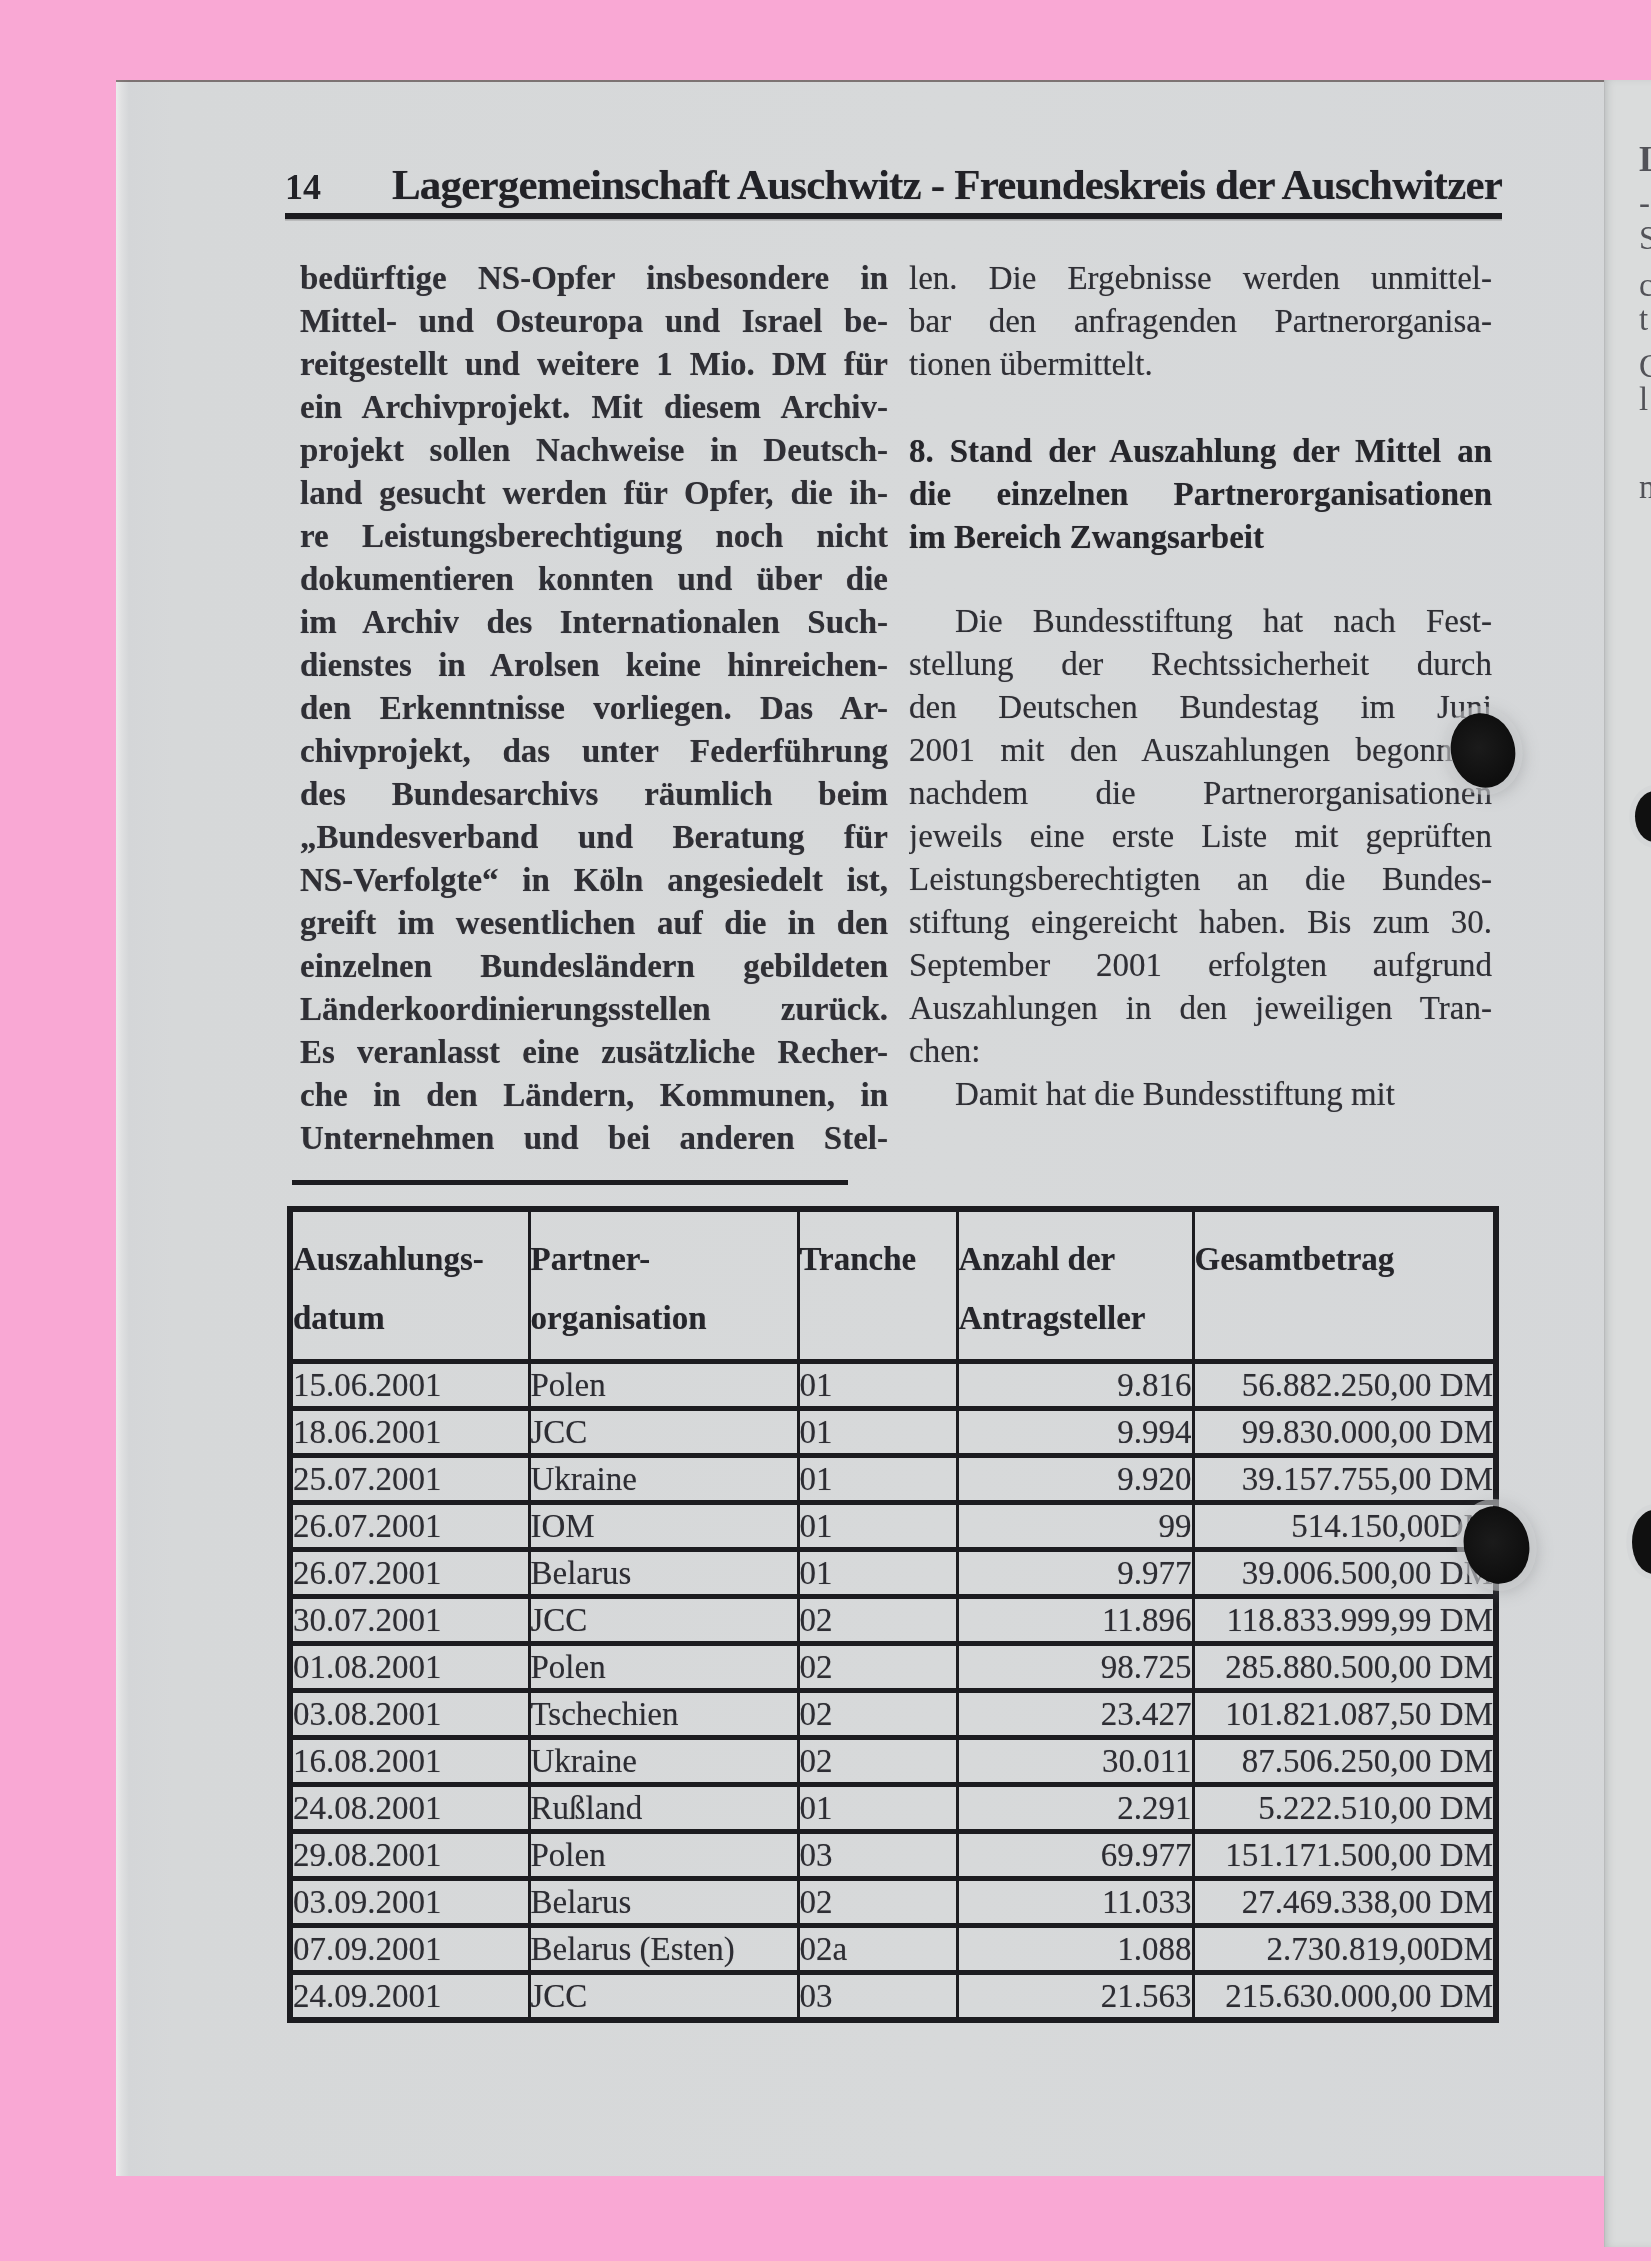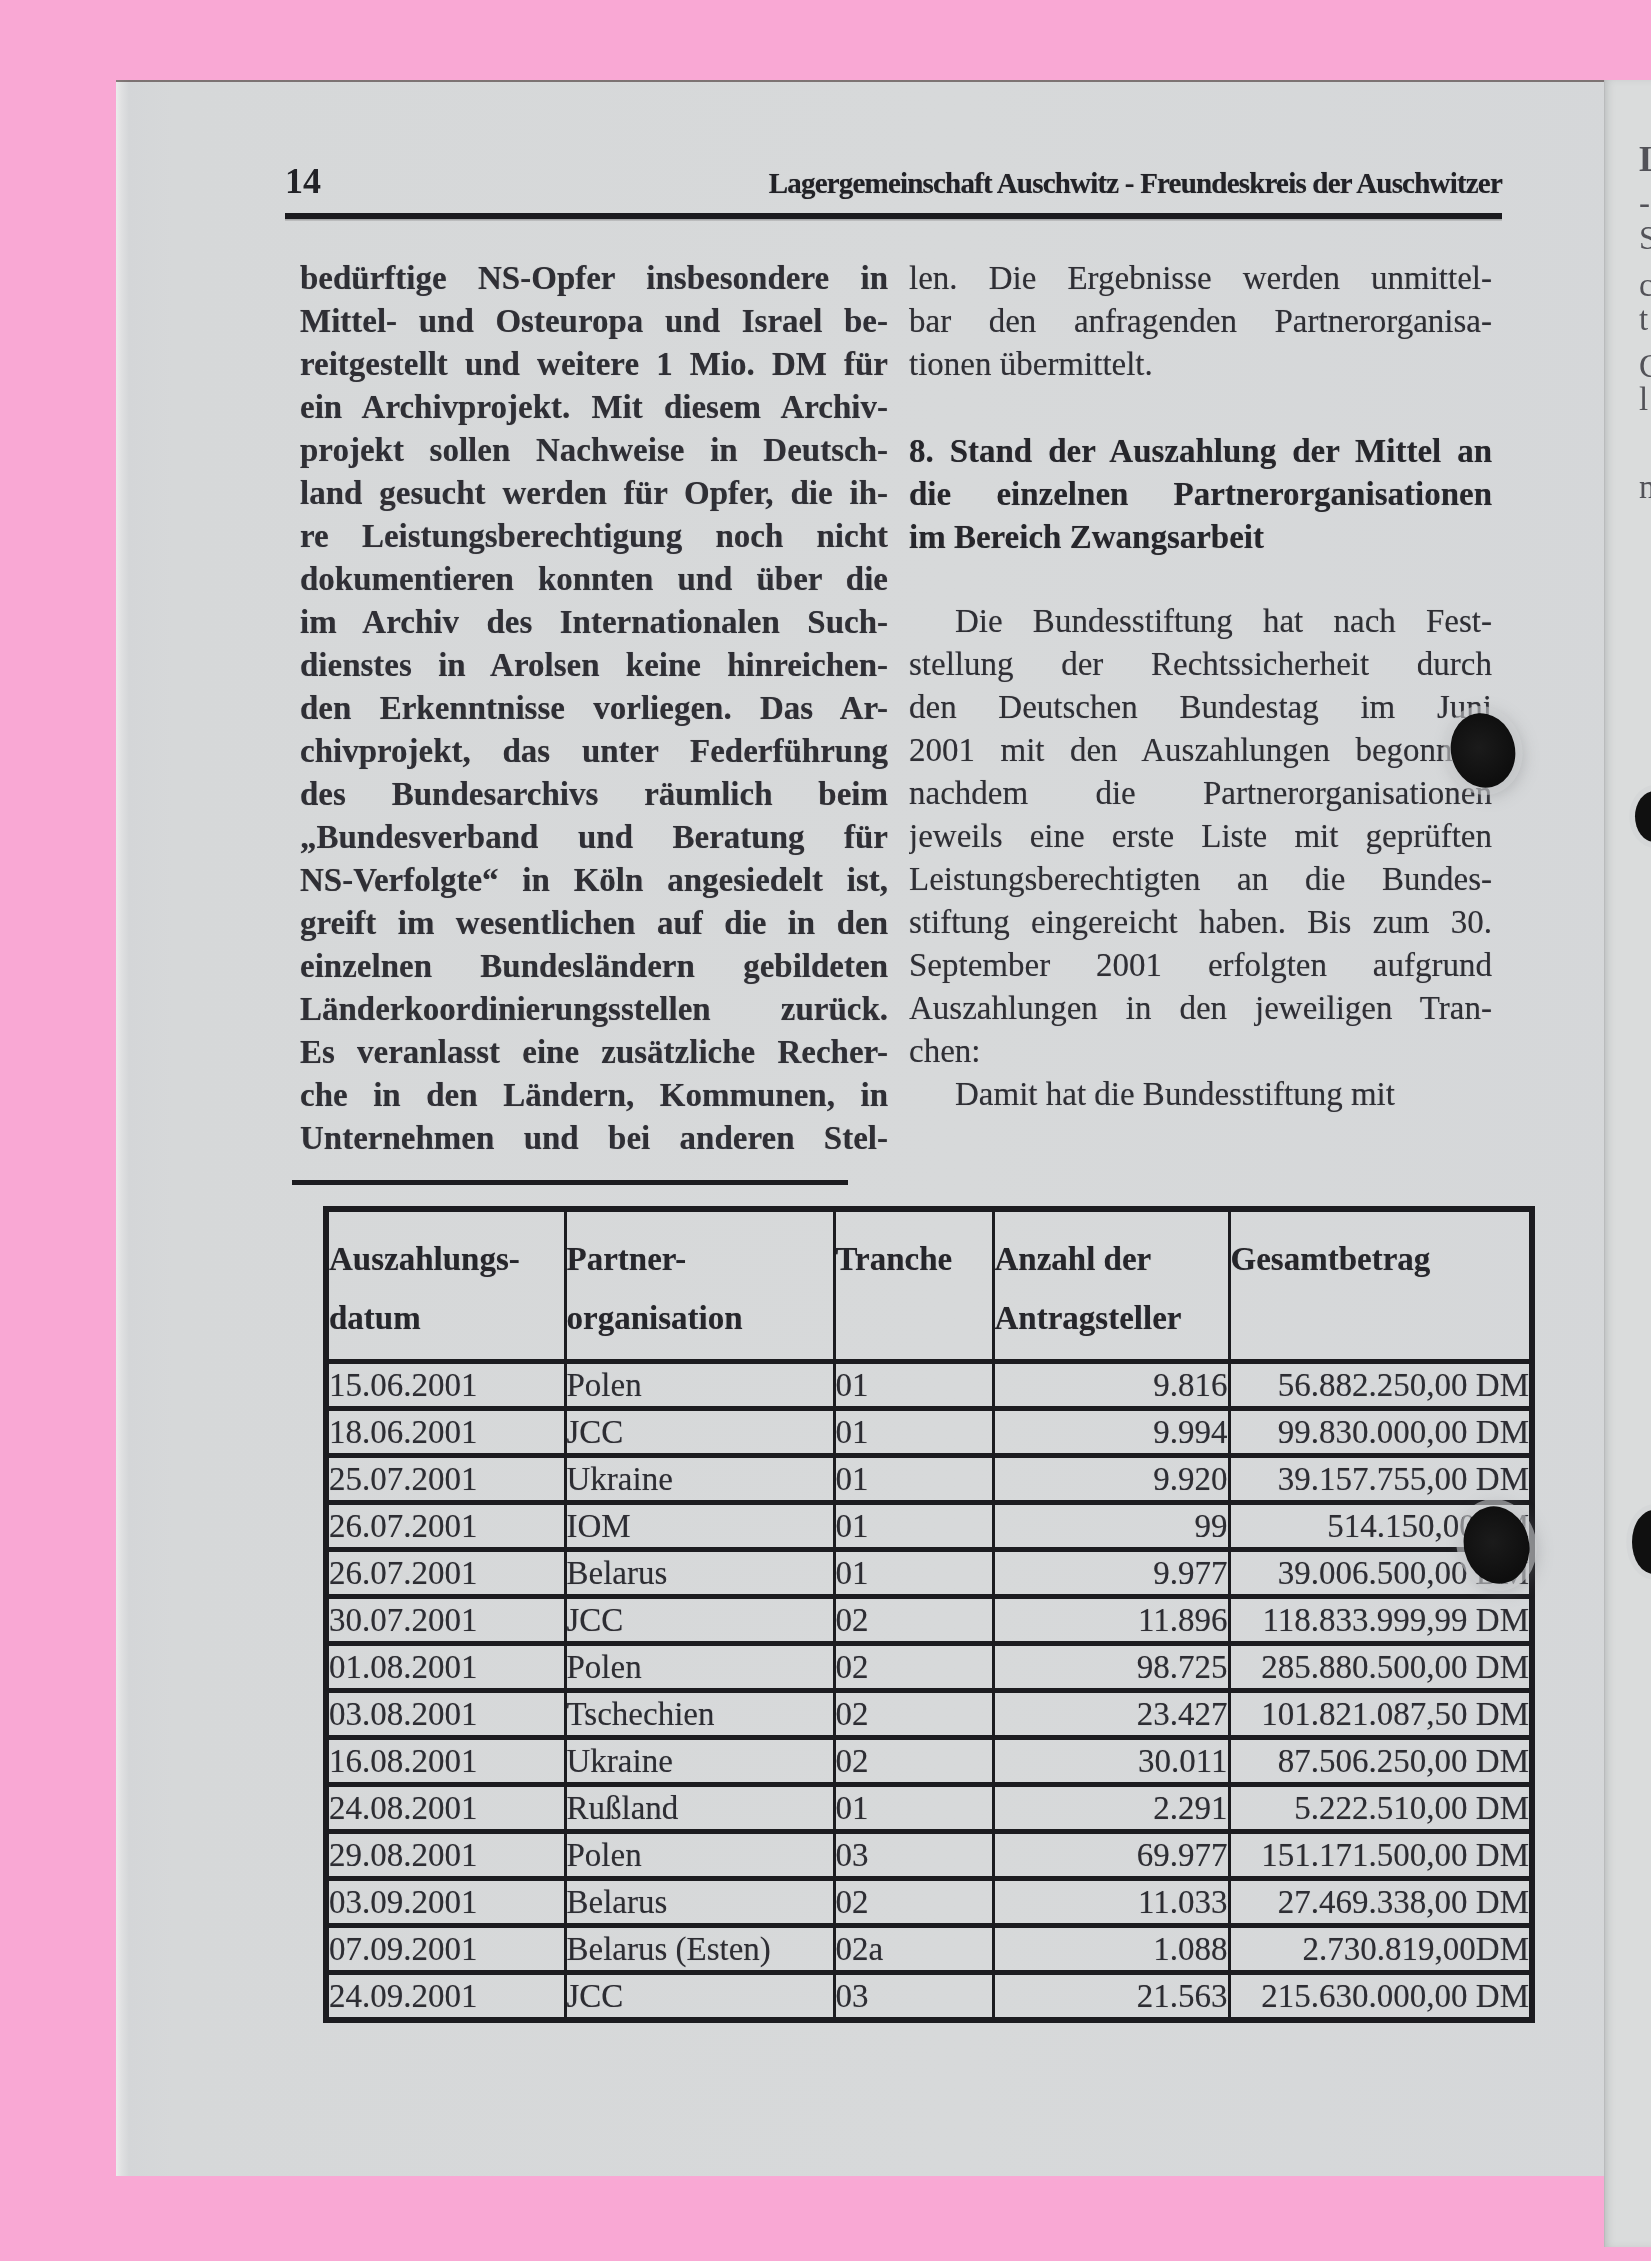--- a/index.html
+++ b/index.html
@@ -9,41 +9,41 @@
   .page{position:absolute;left:116px;top:80px;width:1536px;height:2096px;z-index:1;
         background:linear-gradient(90deg,#ebecec 0px,#dfe0e1 5.7px,#d4d6d8 13px,#d6d8d9 57px,#d7d9da 55%,#d5d7d9 100%);}
   .page::before{content:"";position:absolute;left:0;top:0;width:100%;height:2.4px;background:#33211f;opacity:.55;}
   .next-strip{position:absolute;left:1604px;top:80px;width:48px;height:2167px;z-index:2;
         background:#dadcdc;border-left:1.6px solid rgba(110,112,116,.30);
         box-shadow:inset 4.9px 0 8.1px -3.3px rgba(120,122,126,.35);}
   
   .hdr{position:absolute;left:285px;top:160px;width:1217px;z-index:3;display:flex;
        justify-content:space-between;align-items:baseline;color:#222227;}
   .pagenum{font-size:36px;font-weight:bold;}
-  .title{font-size:29px;font-weight:bold;letter-spacing:-0.8px;white-space:nowrap;
+  .title{font-size:43px;font-weight:bold;letter-spacing:-0.8px;white-space:nowrap;
          text-shadow:0 0 0.8px rgba(35,35,40,.5);}
   .hrule{position:absolute;left:285px;top:213px;width:1217px;height:5.7px;background:#1b1b1f;z-index:3;
          box-shadow:0 1.6px 0 rgba(27,27,31,.25);}
   
   .col{position:absolute;top:257px;z-index:3;color:#2f2f35;font-size:33px;
        text-shadow:0 0 0.8px rgba(45,45,50,.45);}
   .col-left{left:300px;width:588px;font-weight:bold;}
   .col-right{left:909px;width:583px;}
   .line{line-height:43px;height:43px;white-space:nowrap;overflow:hidden;
         text-align:justify;text-align-last:justify;}
   .para1 .line:last-child,.heading .line:last-child,.para2 .line:last-child{text-align-last:left;}
   .para2 .line:first-child{text-indent:46px;}
   .para3 .line{text-align-last:left;text-indent:46px;}
   .heading .line{font-weight:bold;color:#26262b;}
   .sp1{height:44px;} .sp2{height:41px;}
   .fnrule{position:absolute;left:292px;top:1180px;width:556px;height:4.9px;background:#1c1c20;z-index:3;}
   
   .tablewrap{position:absolute;left:287px;top:1206px;z-index:3;}
   table.pay{border-collapse:collapse;table-layout:fixed;width:1206px;
-            font-size:33px;color:#2d2d33;text-shadow:0 0 0.8px rgba(40,40,46,.4);margin-left:36px;}
+            font-size:33px;color:#2d2d33;text-shadow:0 0 0.8px rgba(40,40,46,.4);}
   table.pay{border:6.5px solid #1c1c20;}
   table.pay th,table.pay td{border:3.3px solid #1c1c20;border-top-width:5.7px;border-bottom-width:5.7px;
             padding:0;overflow:hidden;white-space:nowrap;}
   col.w0{width:239px;}col.w1{width:269px;}col.w2{width:159px;}col.w3{width:236px;}col.w4{width:303px;}
   table.pay th{height:129px;vertical-align:top;text-align:left;font-weight:bold;font-size:33px;
             line-height:59px;padding-top:18px;color:#26262b;}
   table.pay td{height:42px;vertical-align:middle;}
   .h0,.c0{padding-left:21px;} .h1,.c1{padding-left:29px;} .h2,.c2{padding-left:19.6px;}
   .h3{padding-left:19.6px;} .h4{padding-left:28px;}
   .c3{text-align:right;padding-right:33px;} .c4{text-align:right;padding-right:11.4px;}

